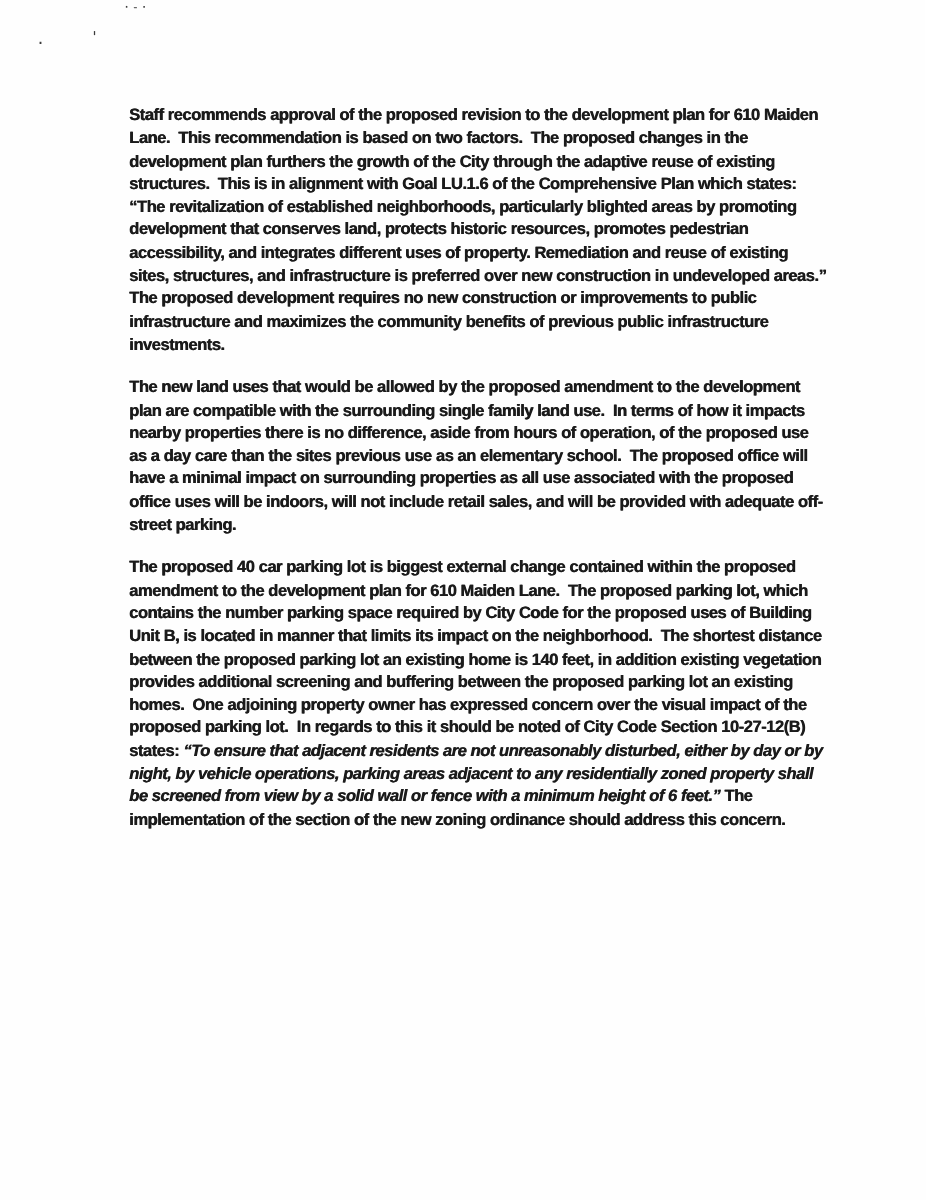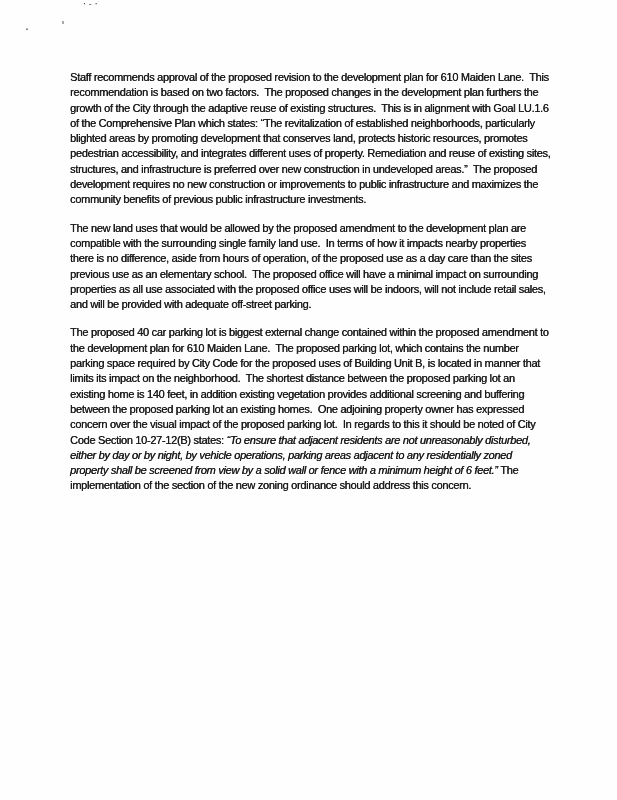--- a/index.html
+++ b/index.html
@@ -23,21 +23,22 @@
     color: #1b1b1b;
     font-size: 11px;
     line-height: 15.3px;
     letter-spacing: -0.3px;
     
     text-shadow: 0.35px 0 0 currentColor;
     text-align: left;
   }
   .para {
     white-space: pre-wrap;
-    margin: 0 0 13px 0;
+    margin: 0 0 13px 16px;
+    font-weight: bold;
   }
   .seg-italic {
     font-style: italic;
   }
   .artifact {
     position: absolute;
     color: #3a3a3a;
     font-family: "DejaVu Sans Mono", monospace;
     line-height: 1;
     user-select: none;

